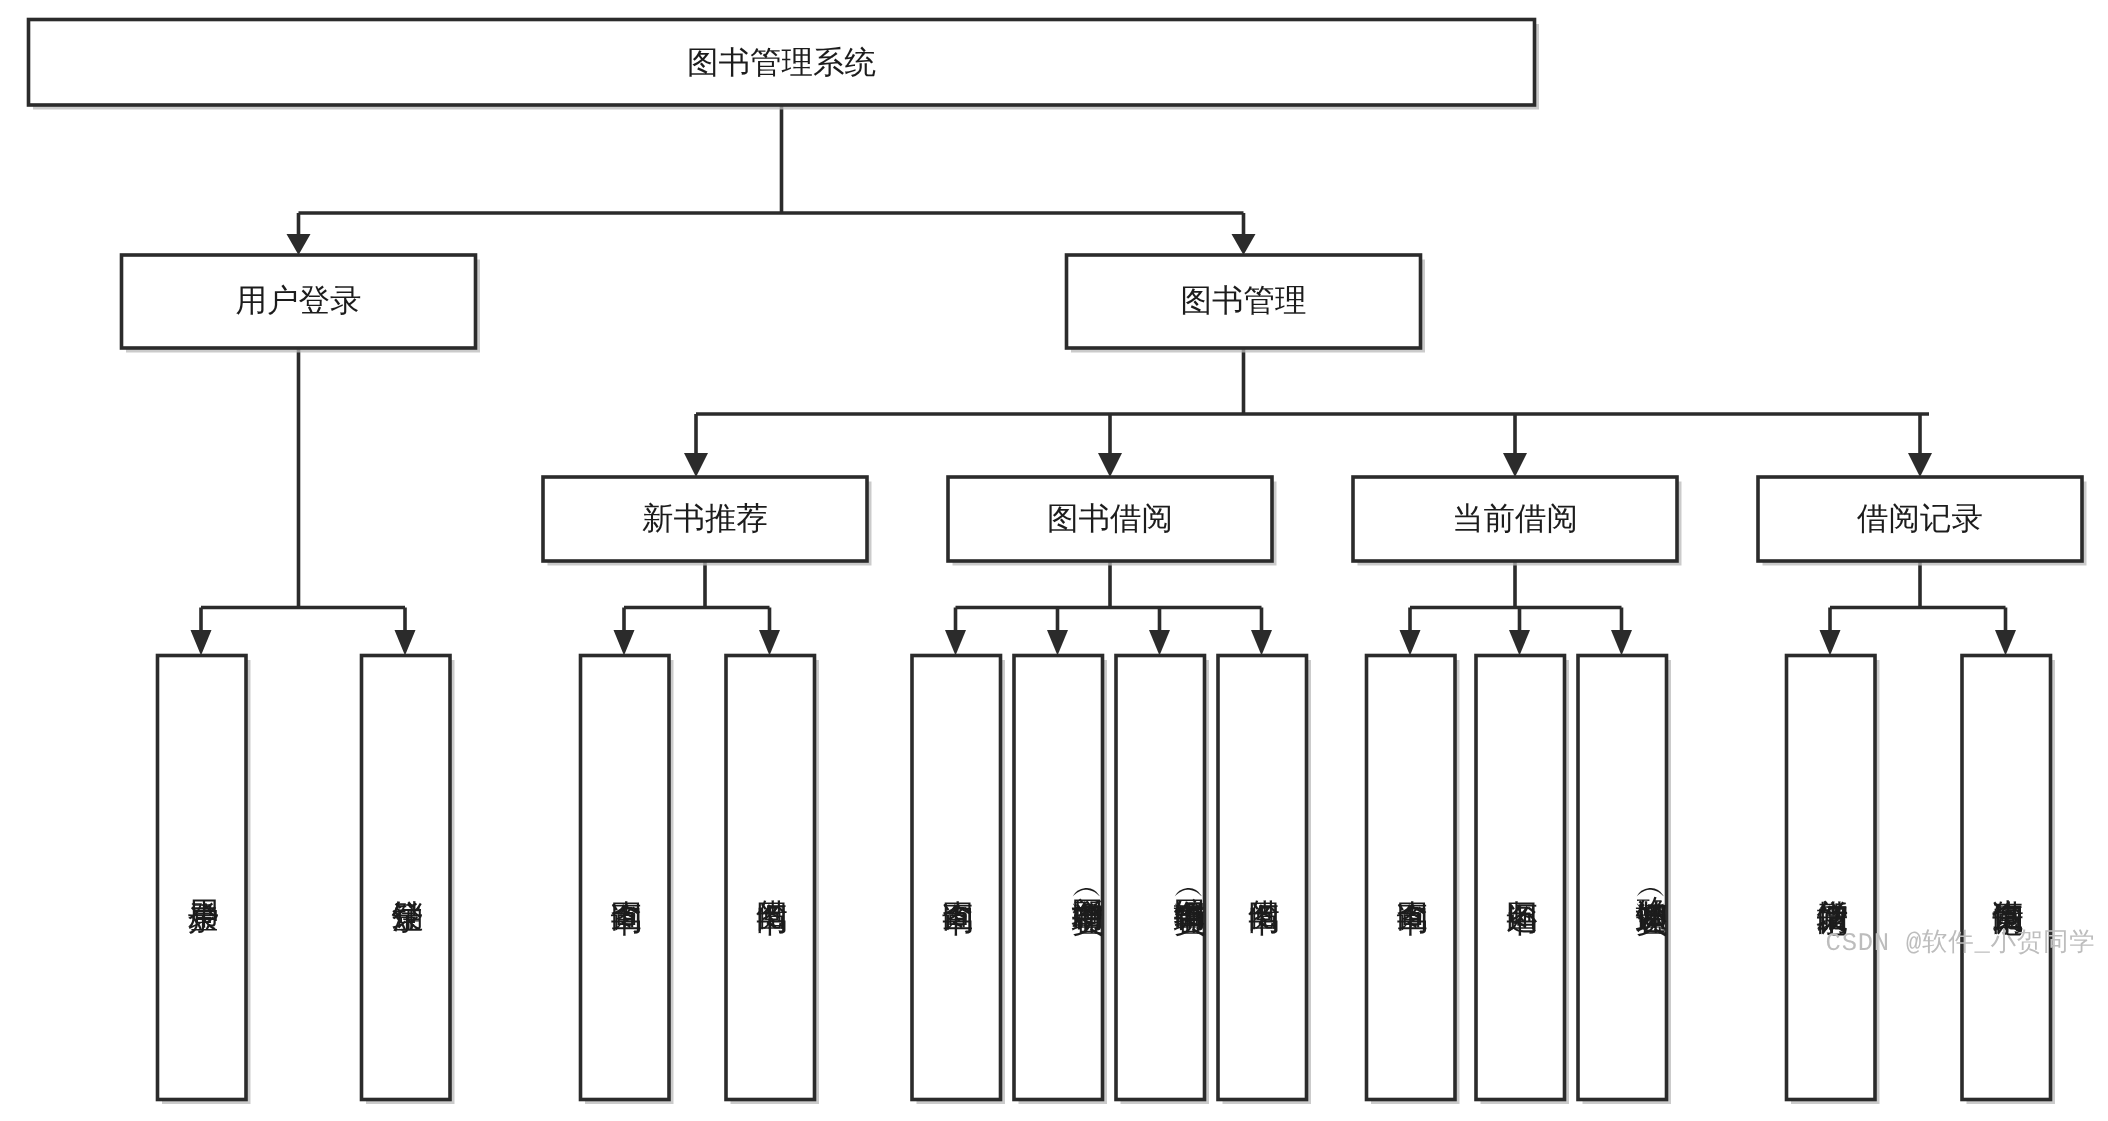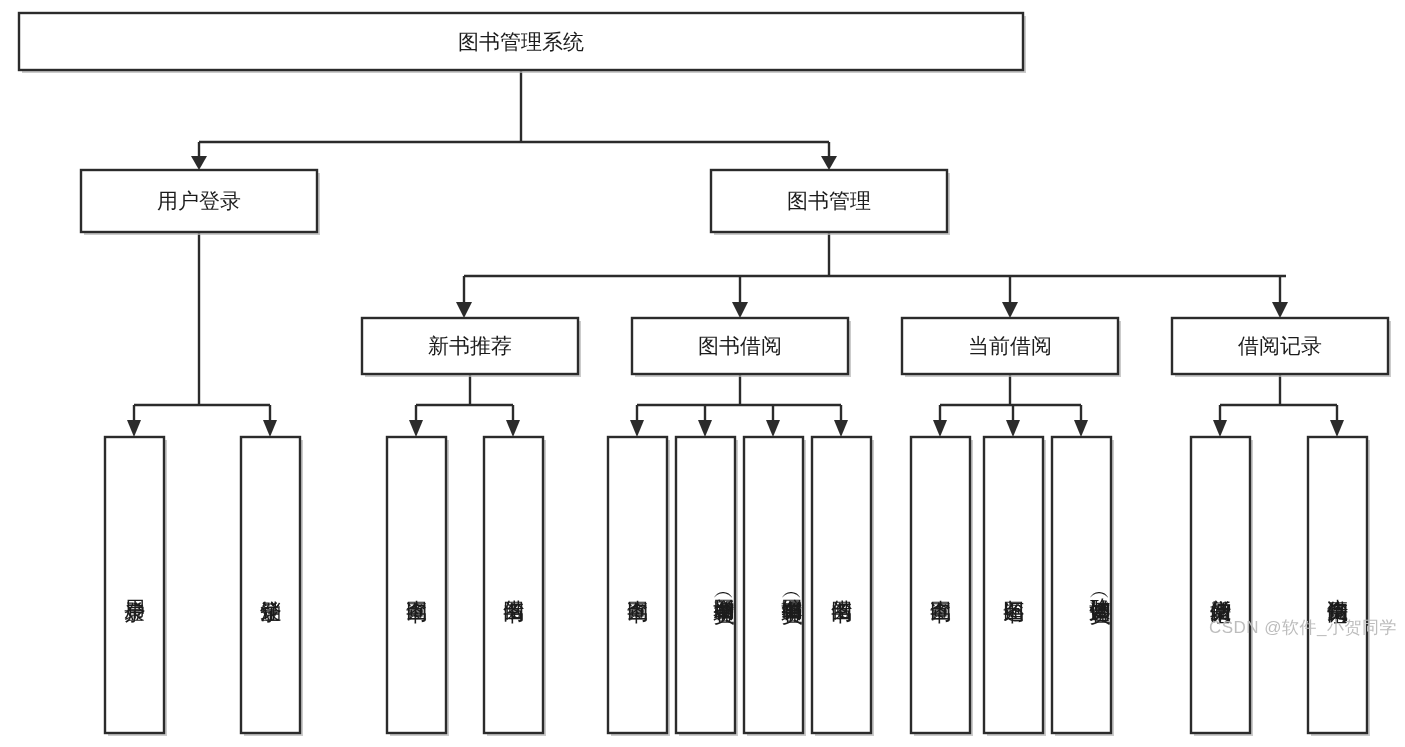--- a/index.html
+++ b/index.html
@@ -62,21 +62,21 @@
     color: #1c1c1c;
     letter-spacing: 1px;
     text-align: center;
     white-space: nowrap;
     pointer-events: none;
   }
   .watermark {
     position: absolute;
     right: 8px;
     bottom: 6px;
-    font-family: Liberation Sans, sans-serif;
+    font-family: Liberation Mono, monospace;
     font-size: 17px;
     color: #bdbdbd;
     letter-spacing: 0.5px;
     user-select: none;
   }
 </style>
 </head>
 <body>
 
 <div id="diagram-root">

